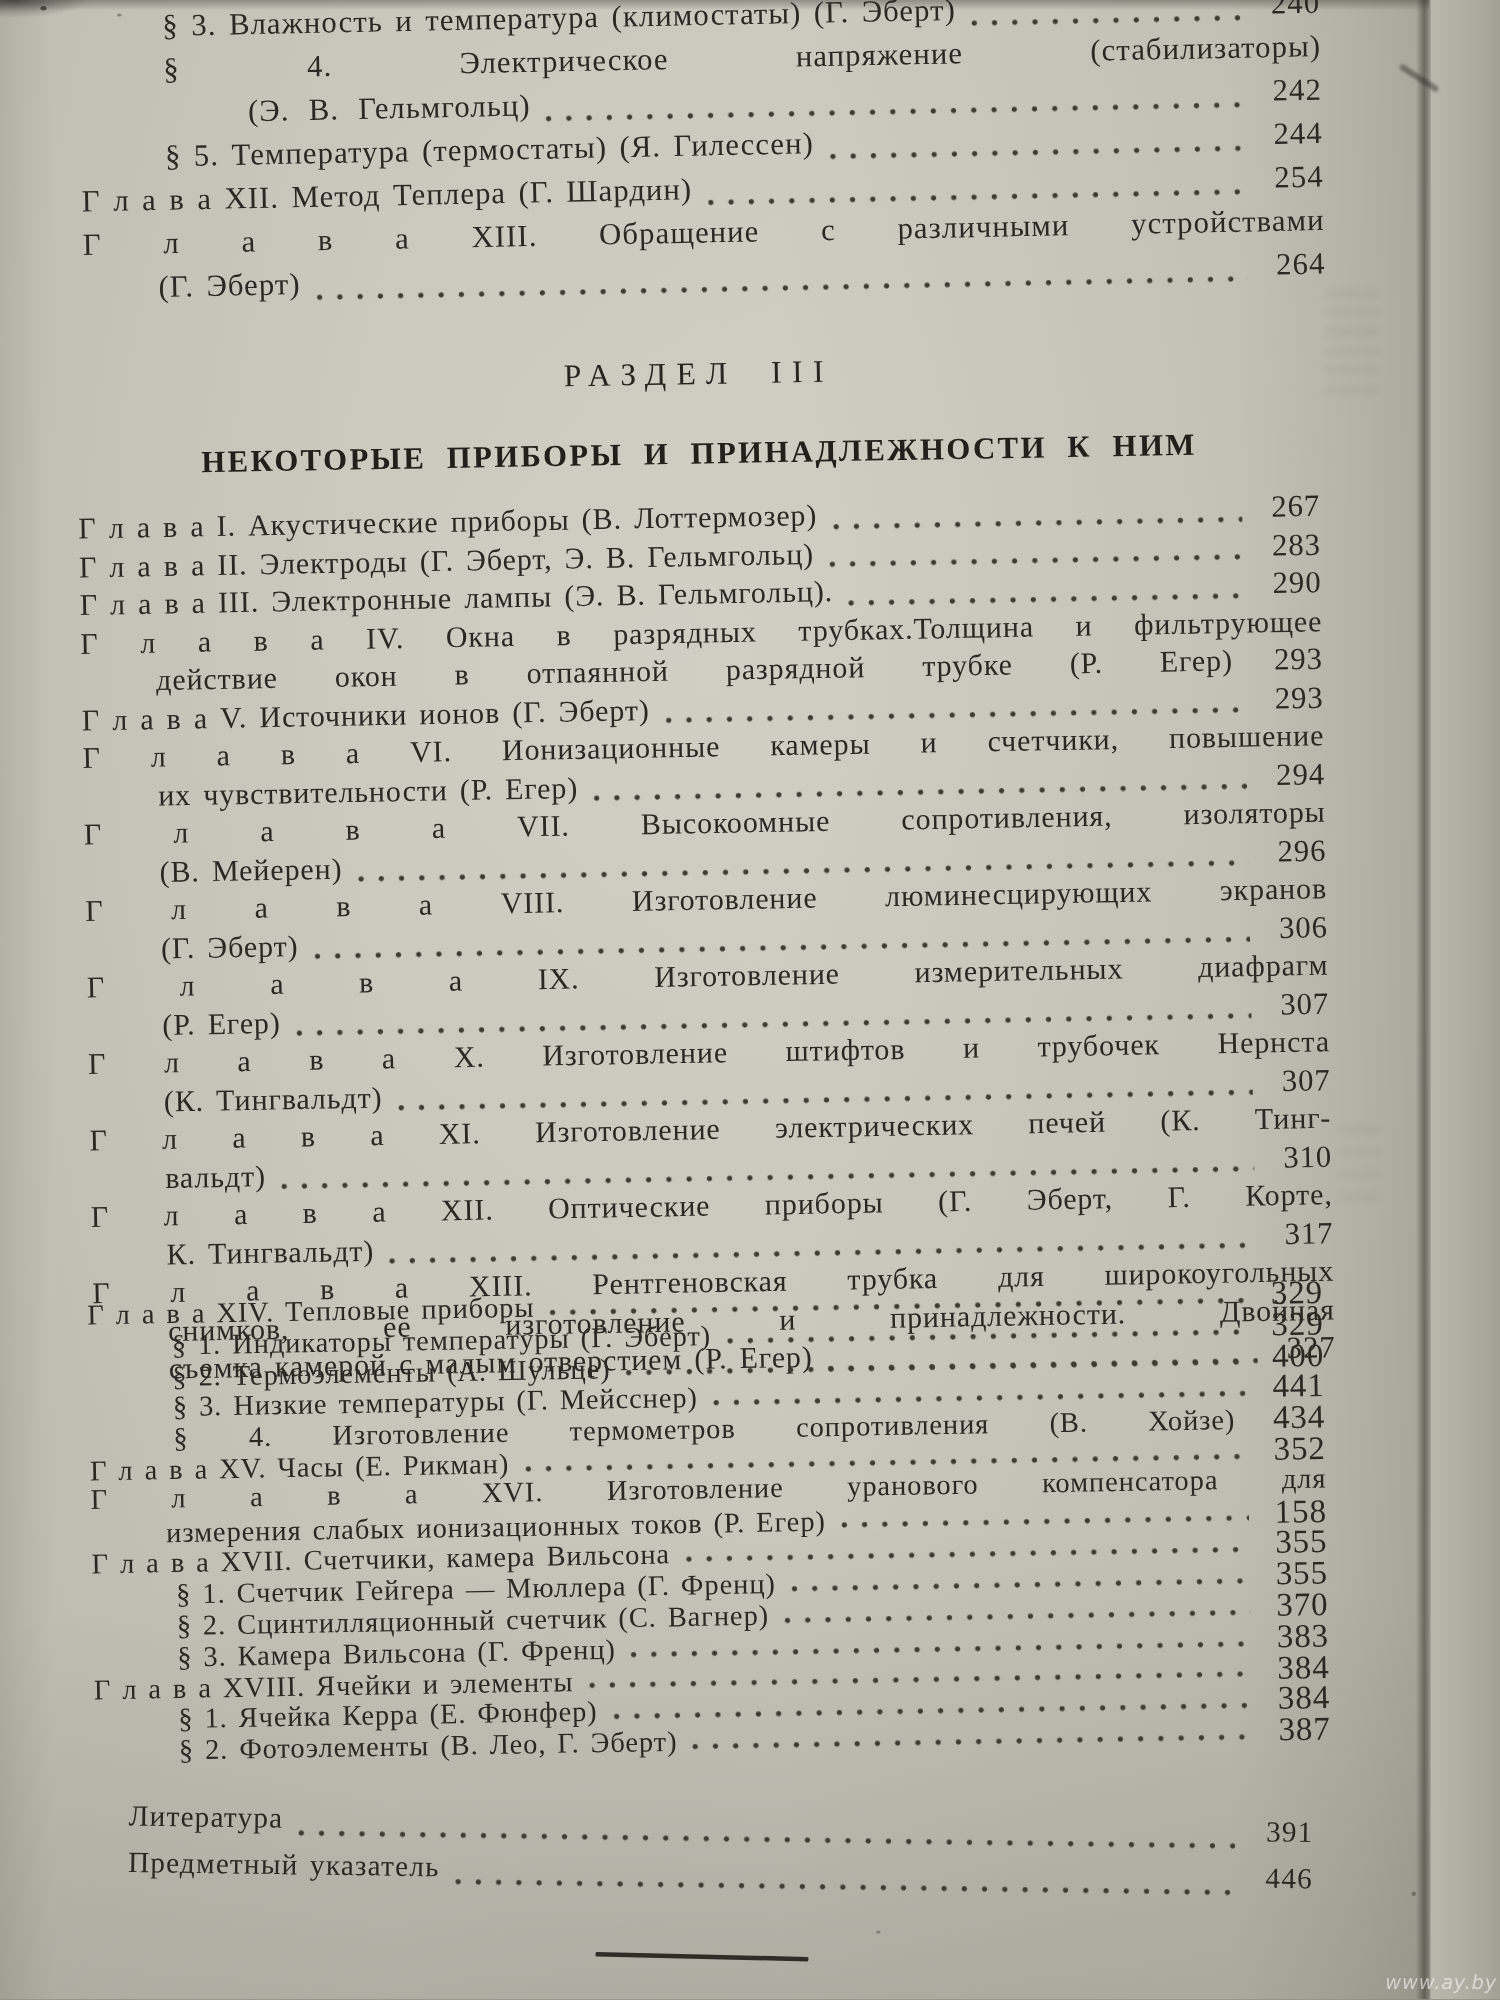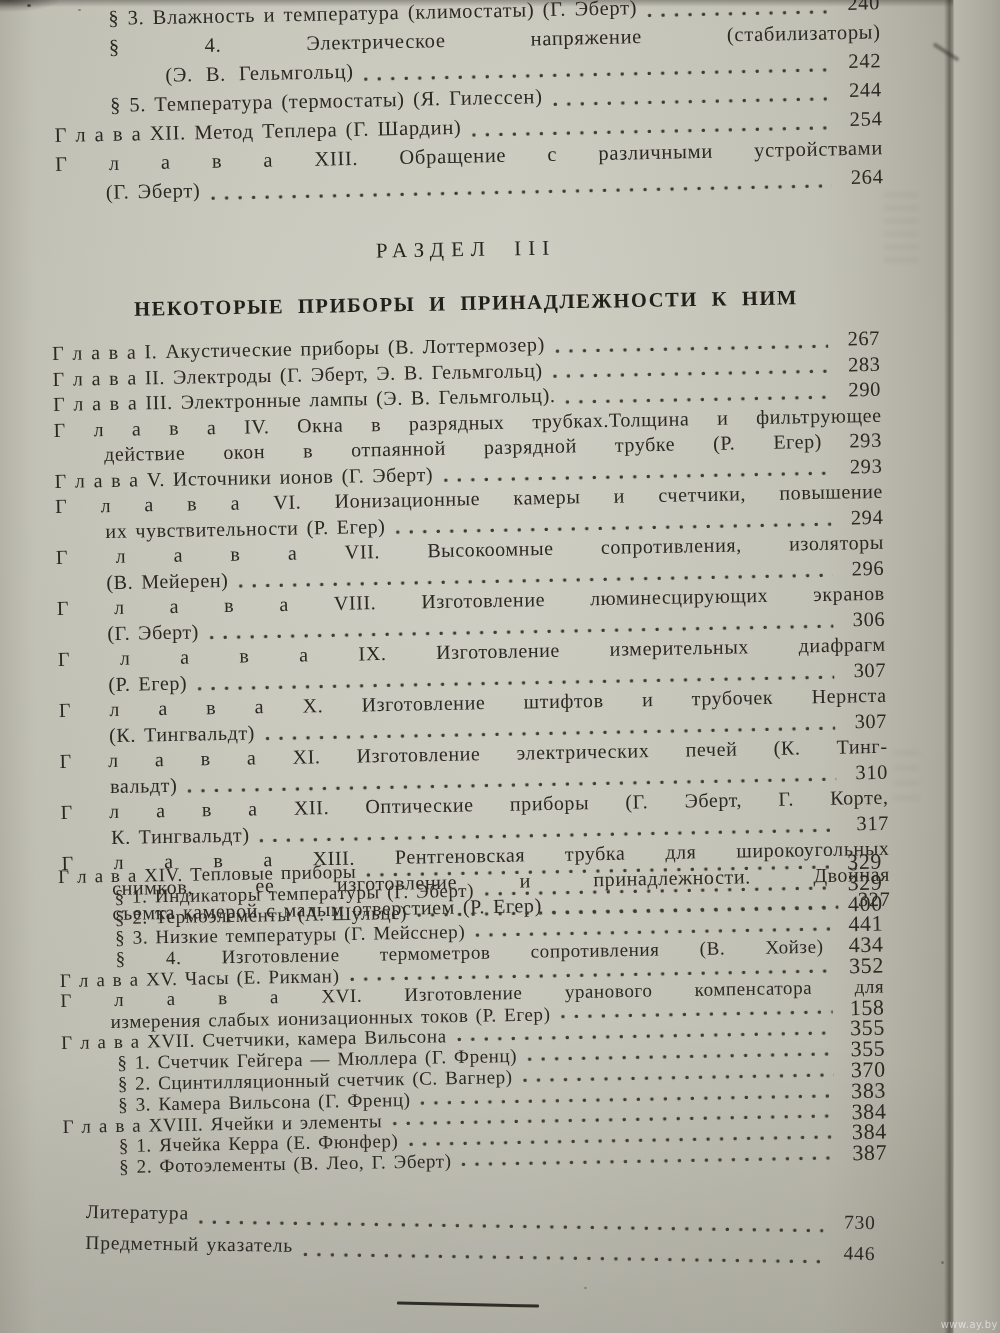--- a/index.html
+++ b/index.html
@@ -80,22 +80,22 @@
     background-image:radial-gradient(circle at 2.2px 2.4px, #3e3b32 1.35px, rgba(62,59,50,0) 2.1px);
     background-size:13.5px 5px;background-repeat:repeat-x;}
   .pg{flex:0 0 46px;text-align:right;}
   .rows-a .pg{font-size:20.5px;}
   .rows-b .pg{font-size:22px;}
 
   .end-rule{position:absolute;left:397px;top:1303px;width:142px;height:2.6px;
     background:#2f2d27;transform:rotate(1.3deg);border-radius:1px;}
 
   .watermark{position:absolute;right:2px;bottom:3px;
-    font-family:"DejaVu Sans","Liberation Sans",sans-serif;font-size:10px;
-    color:rgba(255,255,255,.55);letter-spacing:.5px;}
+    font-family:"DejaVu Sans","Liberation Sans",sans-serif;font-size:13px;
+    color:rgba(255,255,255,.55);letter-spacing:.5px;font-style:italic;}
 </style>
 </head>
 <body>
 
 <div class="photo">
 
   <div class="edge-strip"></div>
   <div class="crease"></div>
   <div class="crease-mark"></div>
   <div class="ghost g1"></div>
@@ -314,21 +314,21 @@
           <span class="txt">§ 2. Фотоэлементы (В. Лео, Г. Эберт)</span>
           <span class="dots"></span>
           <span class="pg">387</span>
         </div>
       </div>
 
     <div class="block footer-block">
         <div class="line ind0">
           <span class="txt">Литература</span>
           <span class="dots"></span>
-          <span class="pg">730</span>
+          <span class="pg">391</span>
         </div>
         <div class="line ind0">
           <span class="txt">Предметный указатель</span>
           <span class="dots"></span>
           <span class="pg">446</span>
         </div>
       </div>
 
     <div class="end-rule"></div>
   </div>

